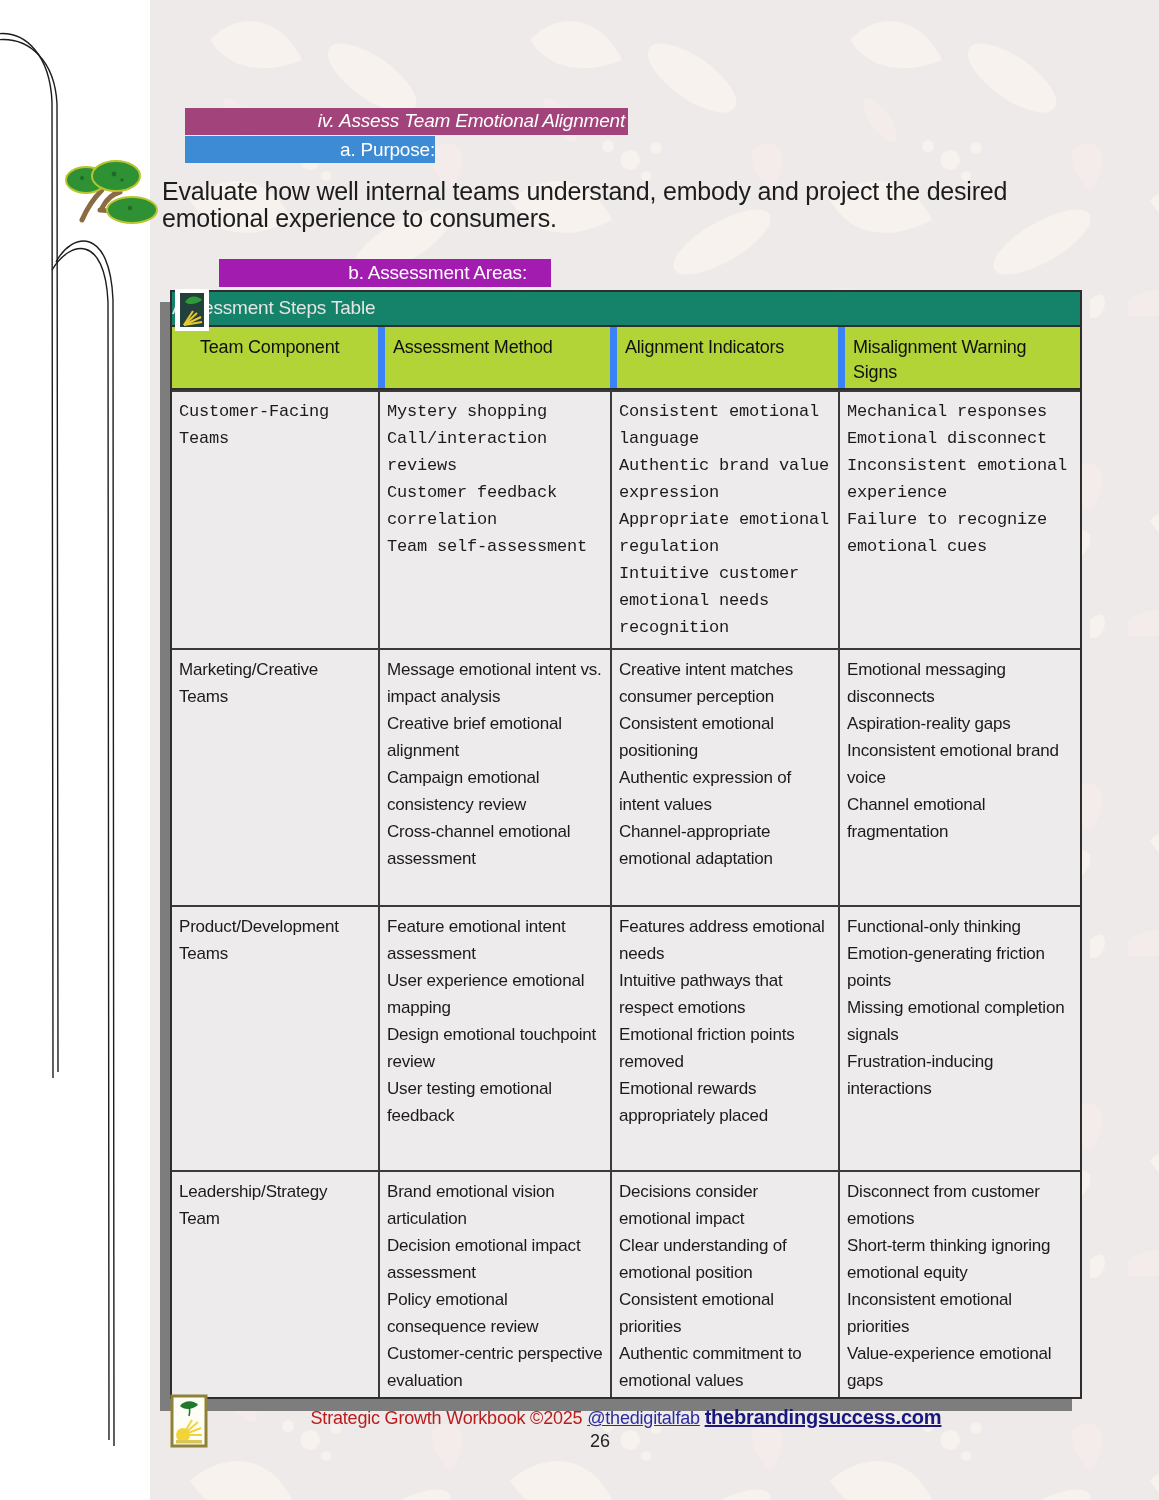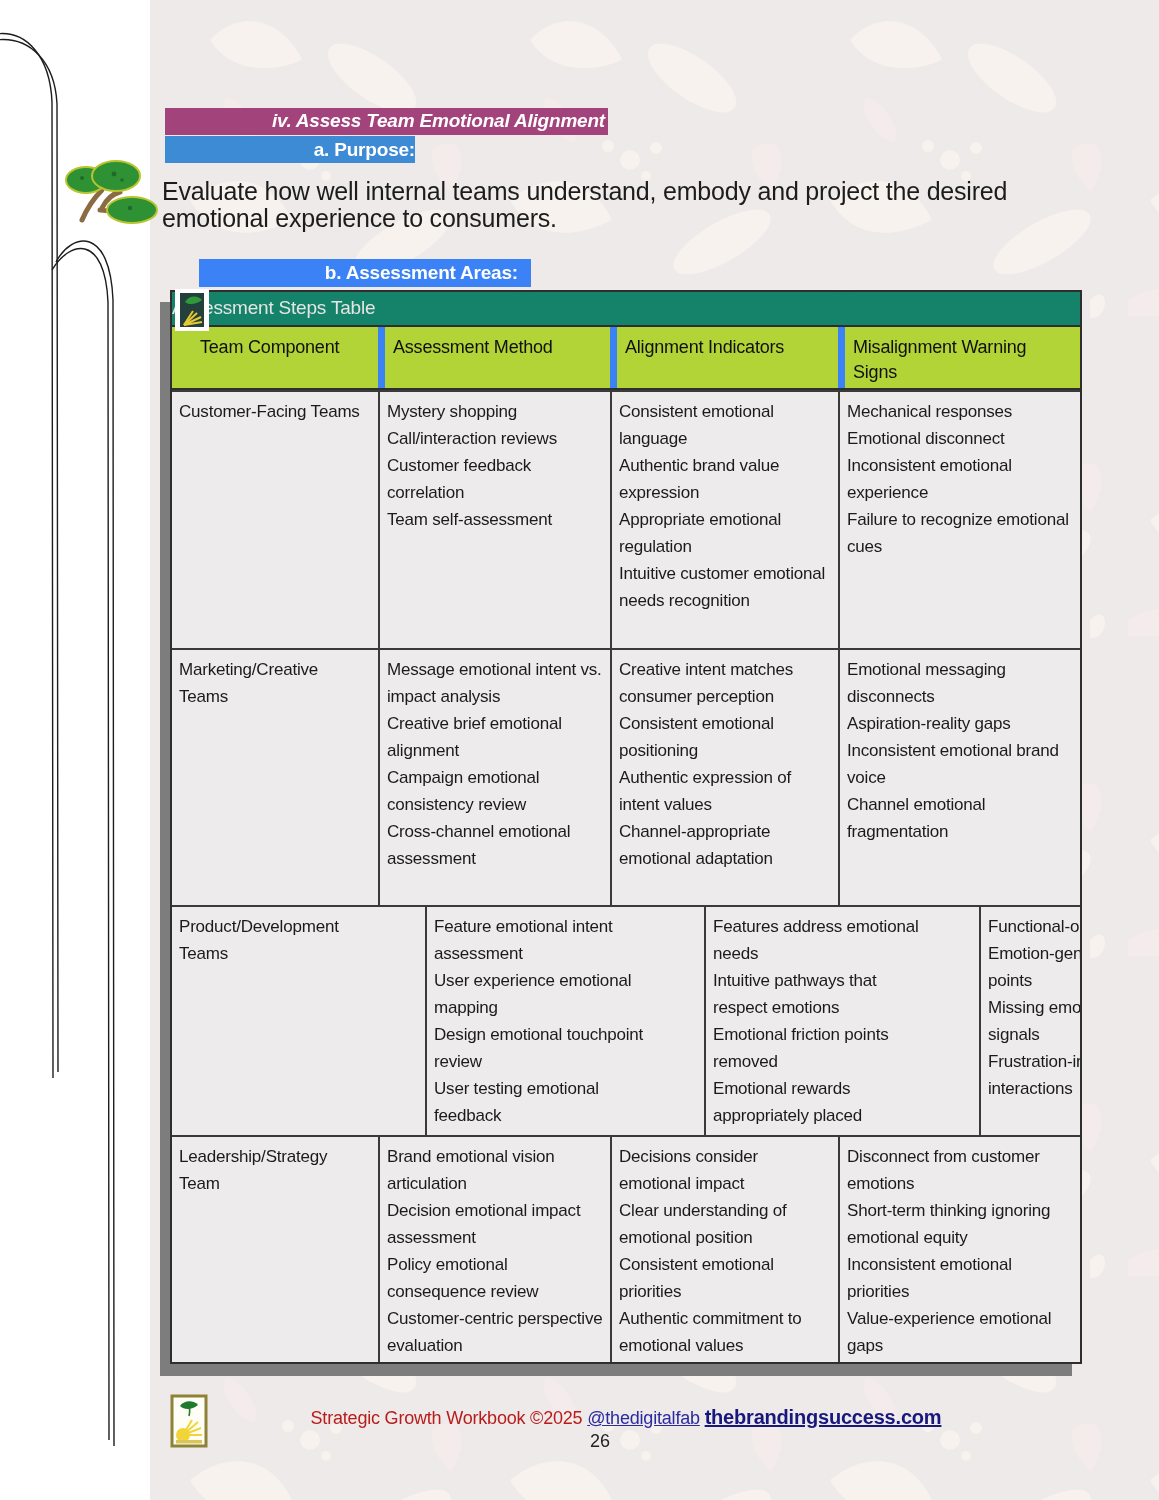--- a/index.html
+++ b/index.html
@@ -7,48 +7,48 @@
   body {
     position:relative;
     background:#ffffff;
     font-family:"Liberation Sans", sans-serif;
     overflow:hidden;
     color:#1b1b1b;
   }
   .damask-wrap { position:absolute; left:150px; top:0; width:1009px; height:1500px; }
   .left-decor { position:absolute; left:0; top:0; width:170px; height:1500px; }
 
-  .bar { position:absolute; color:#ffffff; font-weight:bold; text-align:right; letter-spacing:-0.2px; }
+  .bar { position:absolute; color:#ffffff; font-weight:normal; text-align:right; letter-spacing:-0.2px;margin-left:20px; }
   .bar-magenta { left:165px; top:108px; width:443px; height:27px; background:#a3437b;
                  font-style:italic; font-size:19px; line-height:26px; padding-right:3px; }
   .bar-purpose { left:165px; top:136px; width:250px; height:27px; background:#3d8bd4;
                  font-size:19px; line-height:27px; }
-  .bar-areas   { left:199px; top:259px; width:332px; height:28px; background:#3b82f6;
-                 font-size:19px; line-height:28px; padding-right:13px;text-align:right; }
+  .bar-areas   { left:199px; top:259px; width:332px; height:28px; background:#a21caf;
+                 font-size:19px; line-height:28px; padding-right:24px;text-align:right; }
 
   .body-text { position:absolute; left:162px; top:178px; width:900px;
                font-size:25px; line-height:27px; color:#1c1c1c; letter-spacing:-0.2px; }
 
   .assessment-table { position:absolute; left:170px; top:290px; width:912px;
                       border:2px solid #2e2e2e; background:#edebeb;
                       box-shadow:-10px 12px 0 0 #7d7d7d; }
   .t-title { height:33px; background:#15836a; color:#e5e5e5; text-align:left;
              font-size:19px; line-height:32px; position:relative; letter-spacing:-0.2px; }
   .t-title-logo { position:absolute; left:3px; top:-3px; }
   .t-head { display:grid; grid-template-columns:206px 232px 228px 242px;
             background:#b2d436; border-top:2px solid #2e2e2e; border-bottom:2px solid #2e2e2e;
             height:65px; }
   .hc { padding:8px 8px 0; font-size:18px; line-height:25px; color:#101010;
         border-left:7px solid #3b82f6; letter-spacing:-0.2px; overflow:hidden; }
   .hc:first-child { border-left:none;margin-left:20px; }
   .t-row { display:grid; grid-template-columns:206px 232px 228px 242px;
            border-top:2px solid #3a3a3a; background:#edebeb; overflow:hidden; }
-  .t-row:nth-child(1) { height:258px; }
+  .t-row:nth-child(1) { height:258px;font-family:Liberation Mono, monospace; }
   .t-row:nth-child(2) { height:257px; }
-  .t-row:nth-child(3) { height:230px;gap:47px; }
+  .t-row:nth-child(3) { height:265px; }
   .t-row:nth-child(4) { height:227px; }
   .tc { padding:6px 7px 0; font-size:17px; line-height:27px; color:#1b1b1b;
         border-left:2px solid #3a3a3a; letter-spacing:-0.2px; overflow:hidden; }
   .tc:first-child { border-left:none; }
 
   .footer-logo { position:absolute; left:170px; top:1394px; }
   .footer-line { position:absolute; left:170px; top:1406px; width:912px; text-align:center;
                  font-size:18px; letter-spacing:-0.2px; white-space:nowrap; }
   .f-bold  { font-weight:normal; color:#b91c1c; }
   .f-link1 { color:#2b2ba0; text-decoration:underline; cursor:pointer; }

